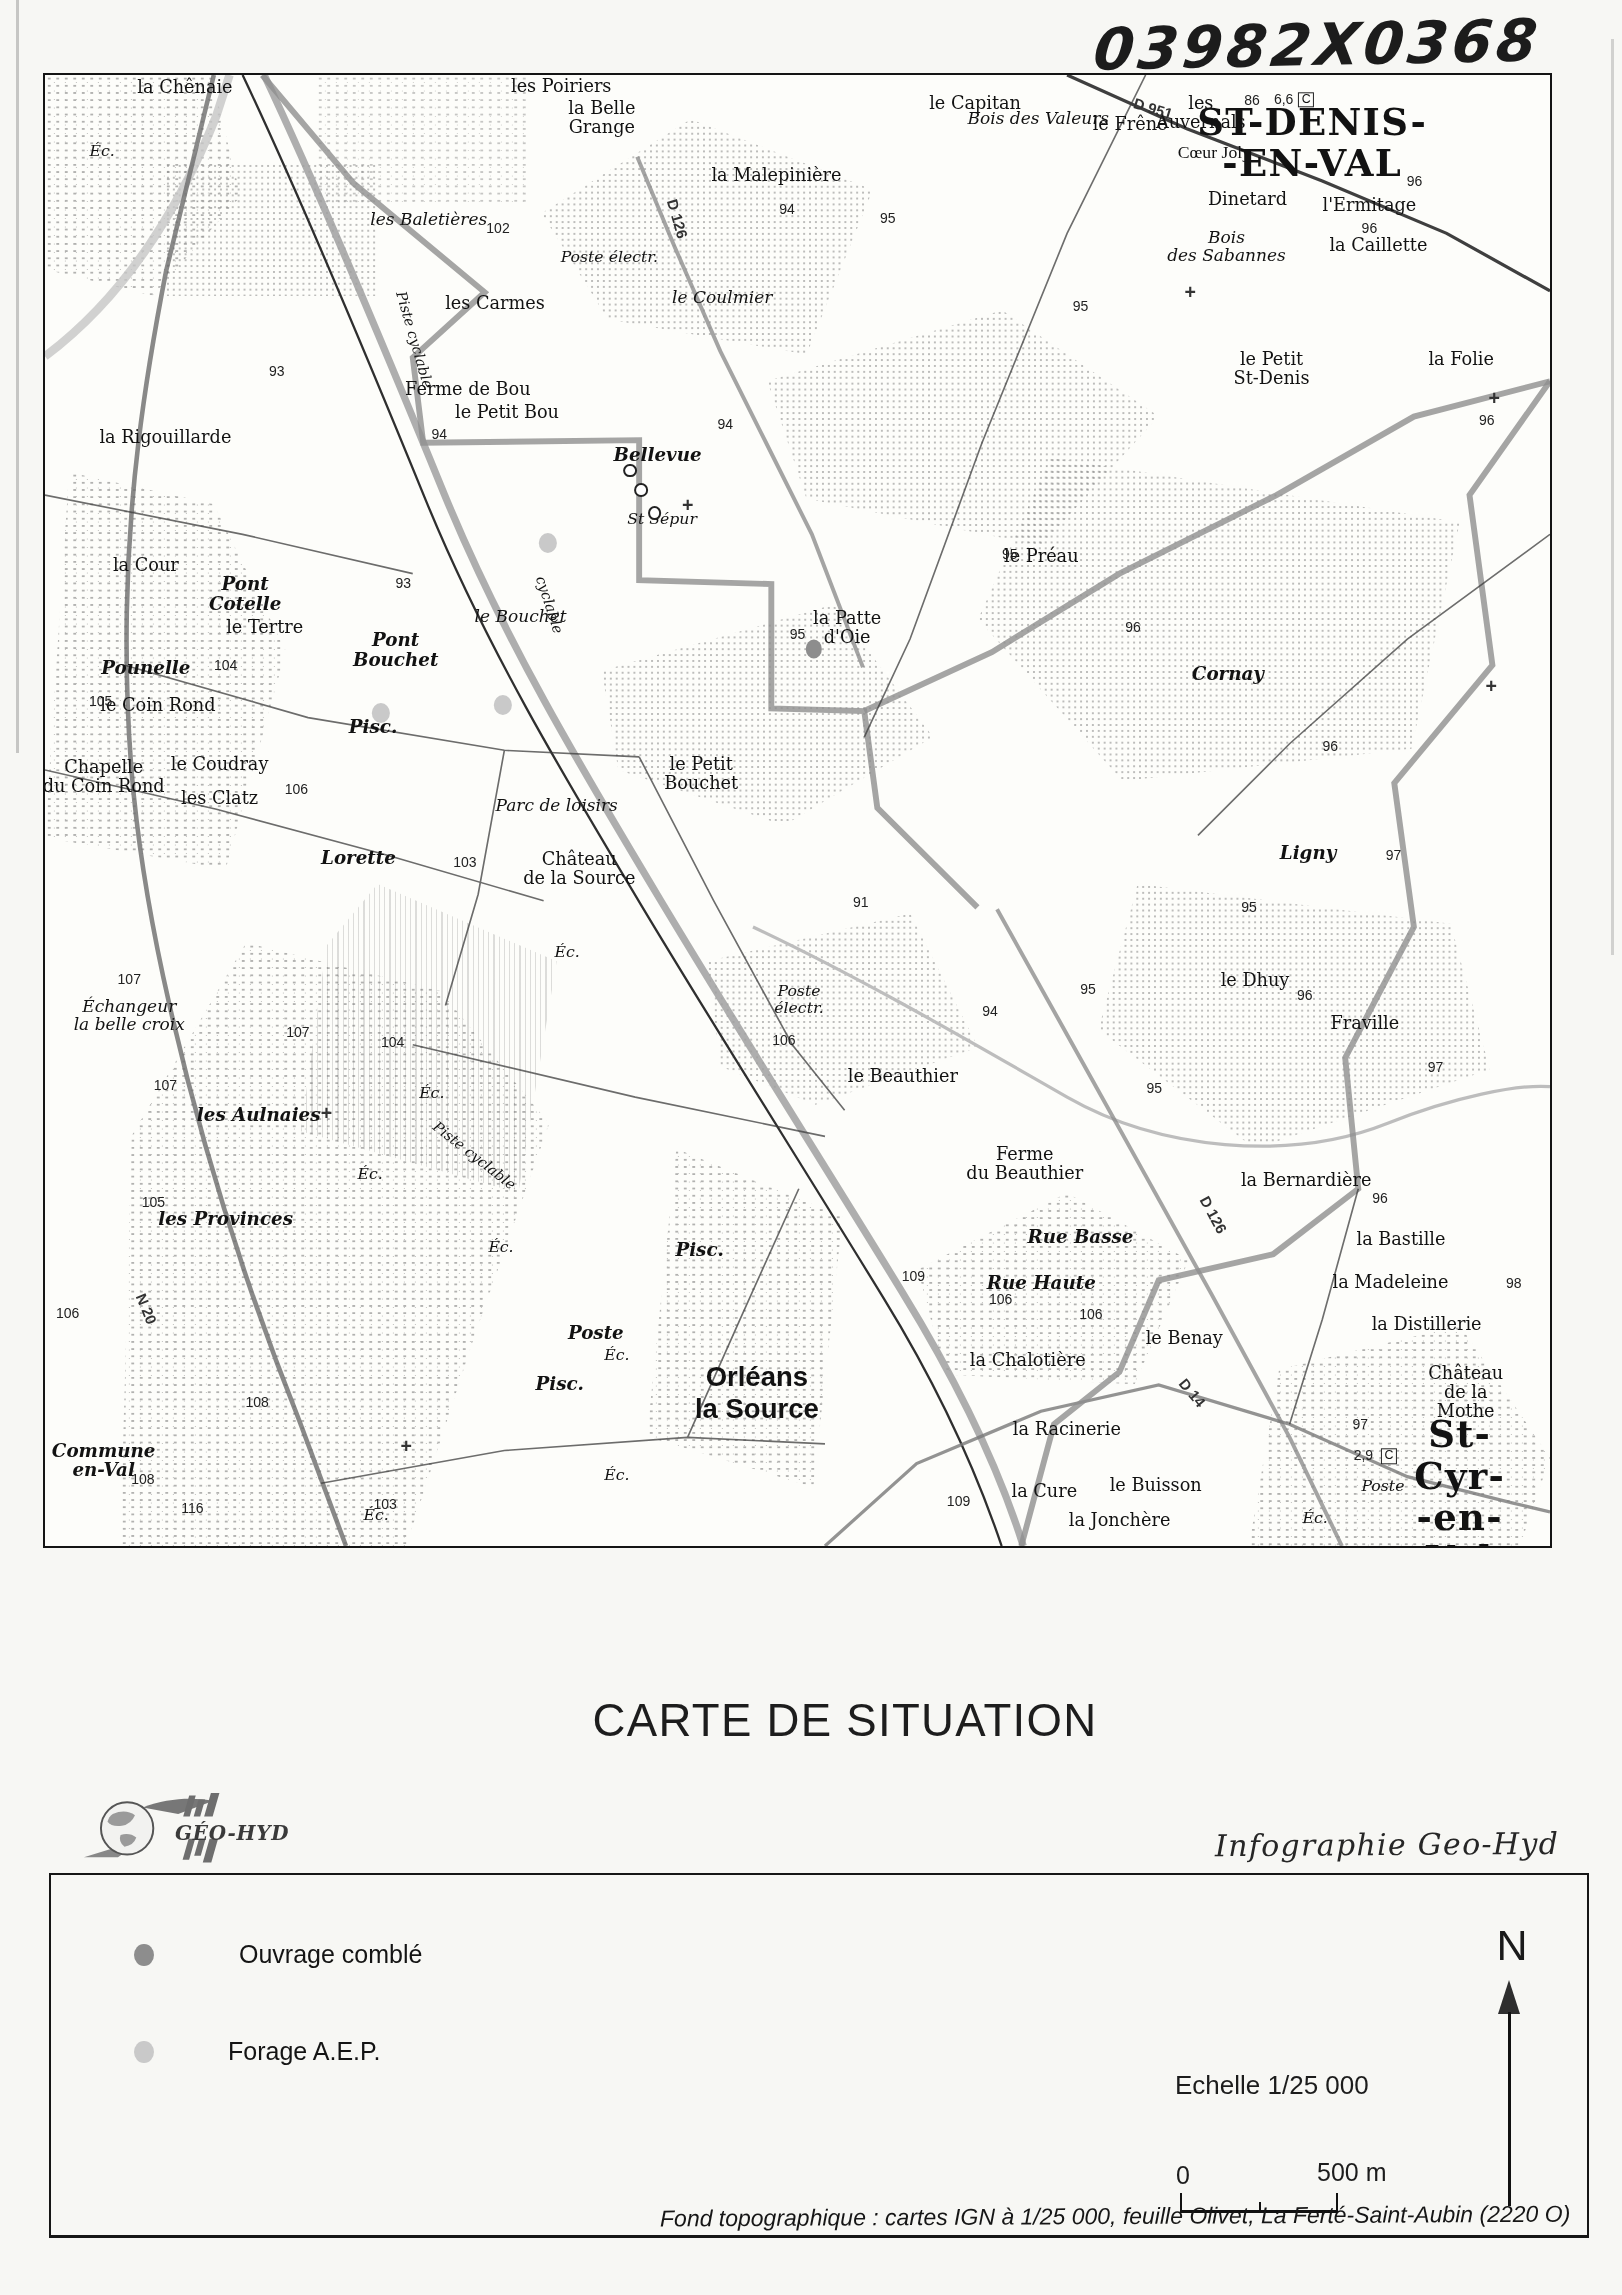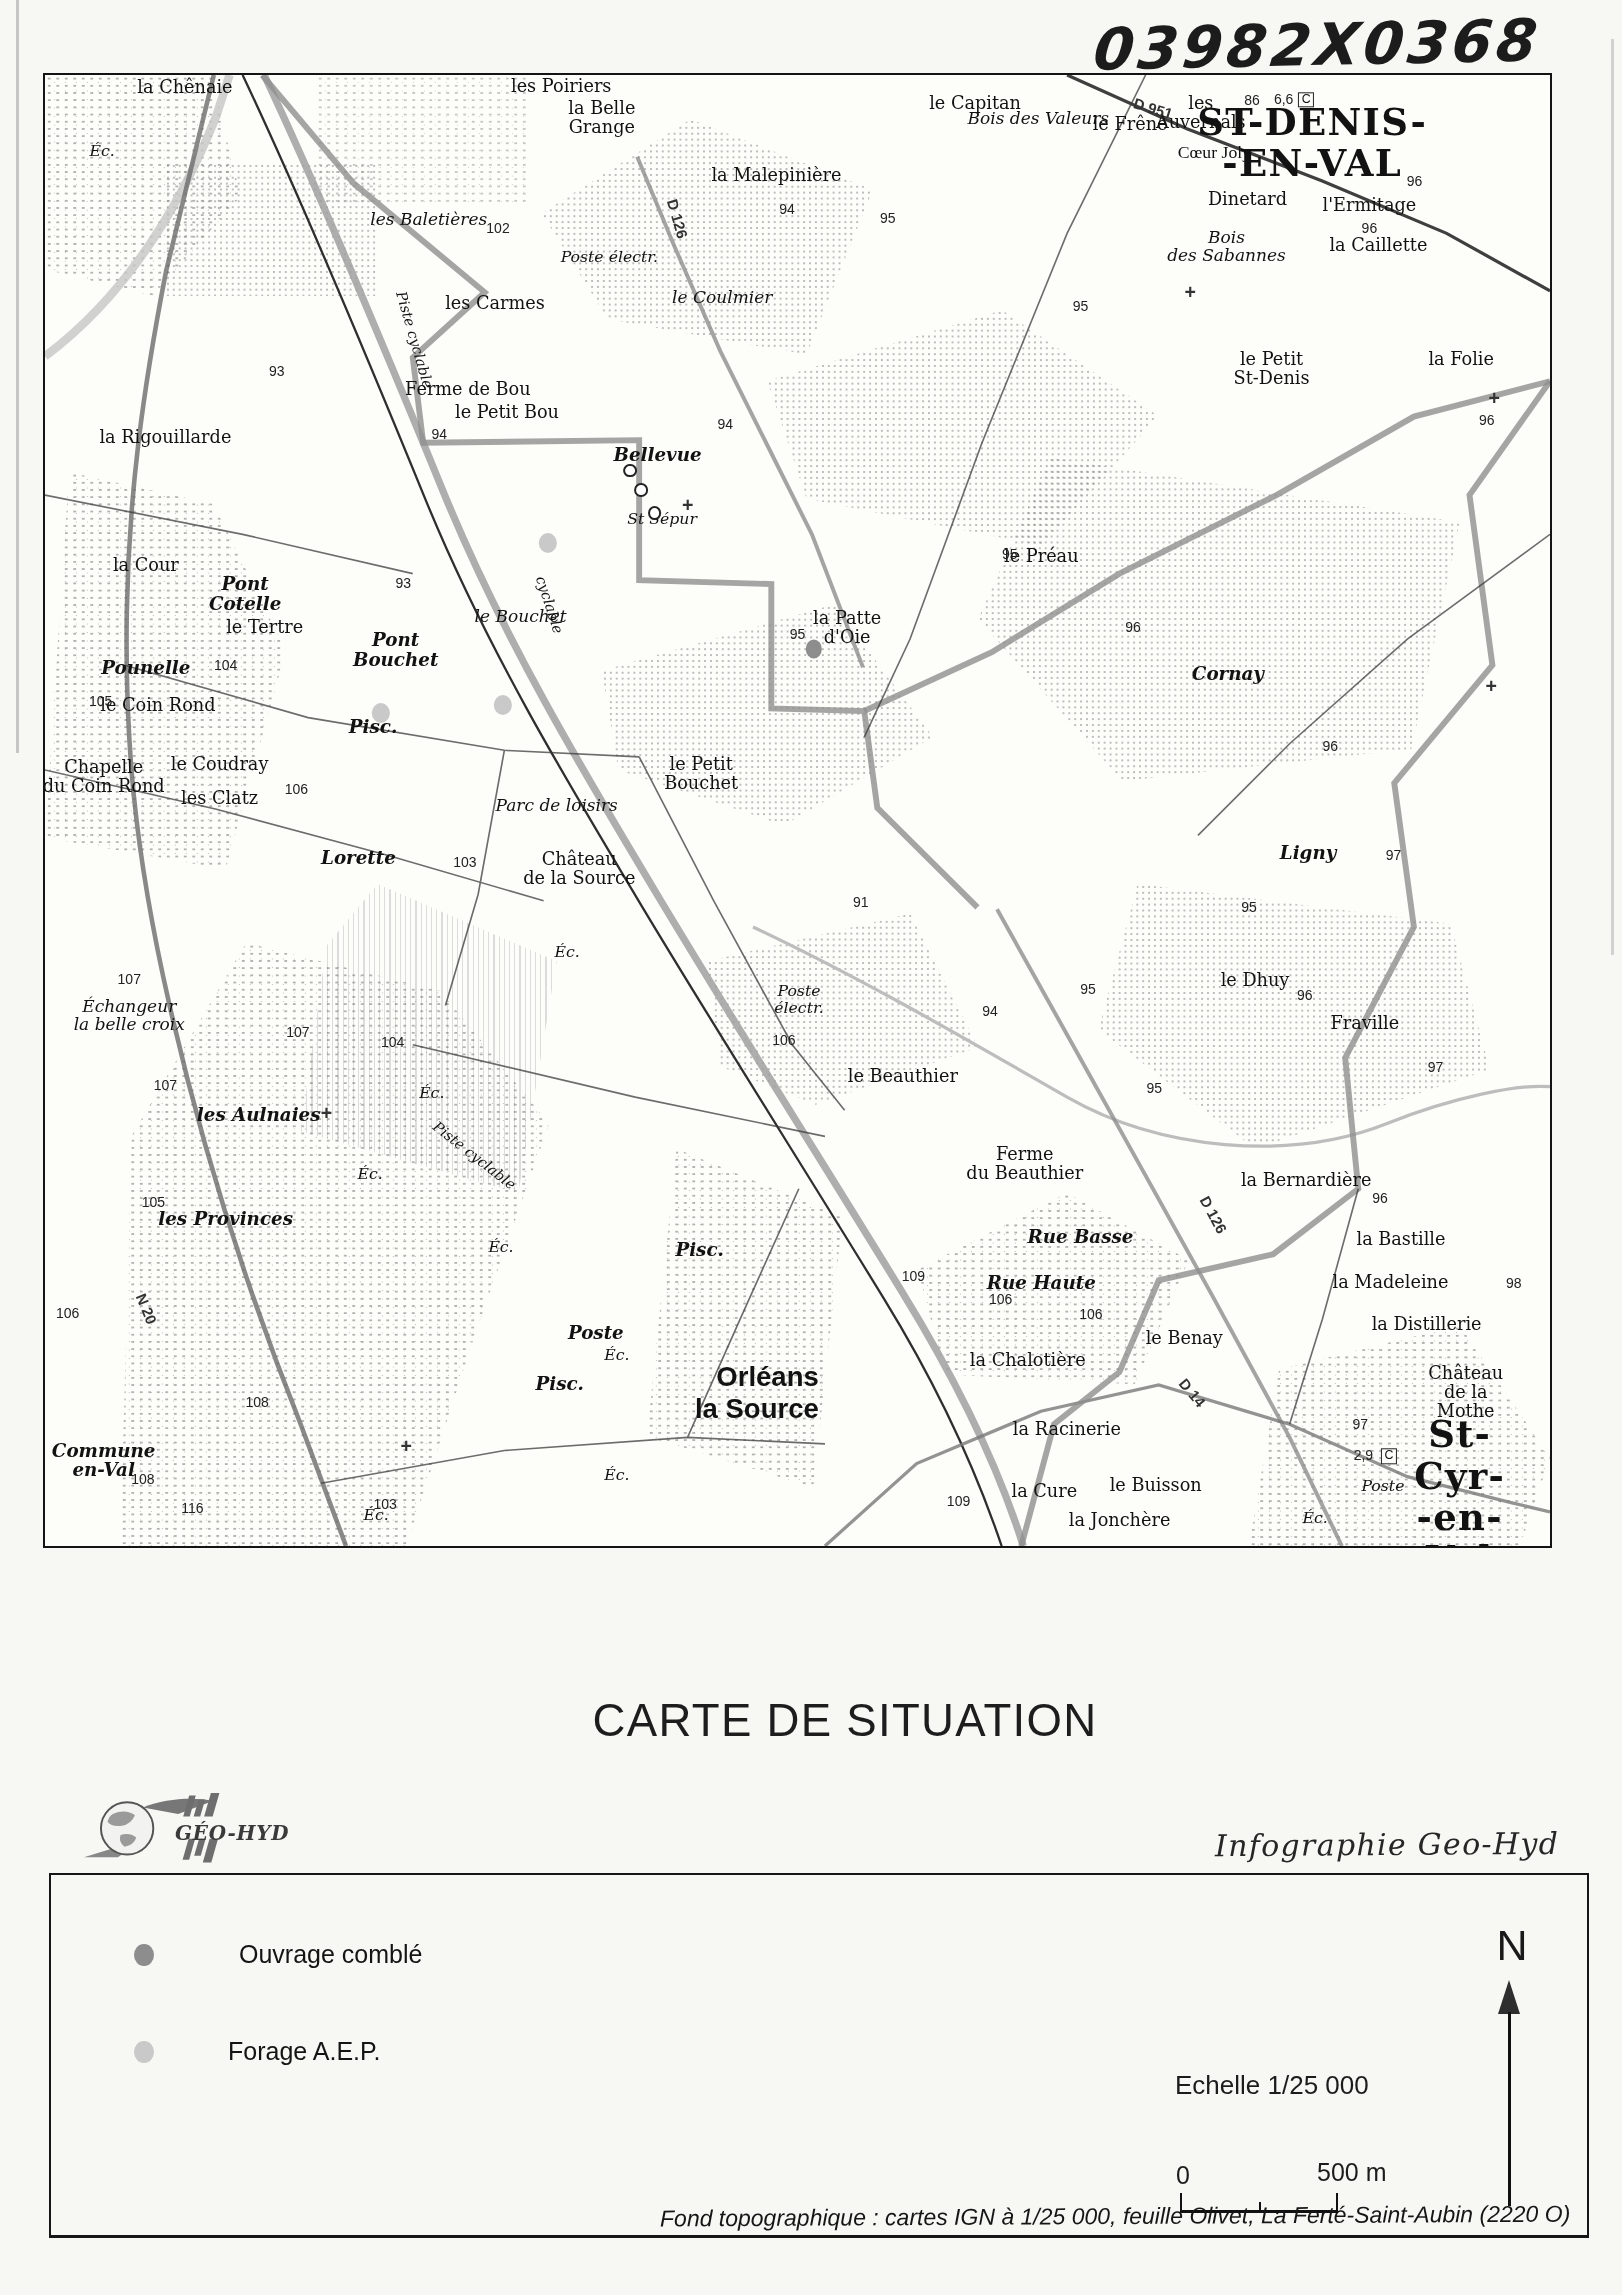--- a/index.html
+++ b/index.html
@@ -197,21 +197,21 @@
         <div class="lbl p" style="left: 67.9%; top: 92.1%;">la Racinerie</div>
         <div class="lbl p" style="left: 73.8%; top: 95.9%; text-align: center;">le Buisson</div>
         <div class="lbl p" style="left: 66.4%; top: 96.3%;">la Cure</div>
         <div class="lbl p" style="left: 71.4%; top: 98.3%;">la Jonchère</div>
         <div class="lbl b" style="left: 12%; top: 77.8%;">les Provinces</div>
         <div class="lbl b" style="left: 3.9%; top: 94.2%;">Commune
 en-Val</div>
         <div class="lbl b" style="left: 14.2%; top: 70.7%;">les Aulnaies</div>
         <div class="lbl w" style="left: 5.6%; top: 63.9%;">Échangeur
 la belle croix</div>
-        <div class="lbl t2" style="left: 47.3%; top: 89.6%; text-align: right;">Orléans
+        <div class="lbl t2" style="left: 47.3%; top: 89.6%;">Orléans
 la Source</div>
         <div class="lbl t1" style="left: 84.2%; top: 4.6%;">ST-DENIS-
 -EN-VAL</div>
         <div class="lbl t1" style="left: 94%; top: 96.7%;">St-Cyr-
 -en-Val</div>
         <div class="lbl p" style="left: 94.4%; top: 89.6%;">Château
 de la Mothe</div>
         <div class="lbl p" style="left: 79.9%; top: 8.5%;">Dinetard</div>
         <div class="lbl p" style="left: 88%; top: 8.9%;">l'Ermitage</div>
         <div class="lbl w" style="left: 78.5%; top: 11.6%;">Bois

